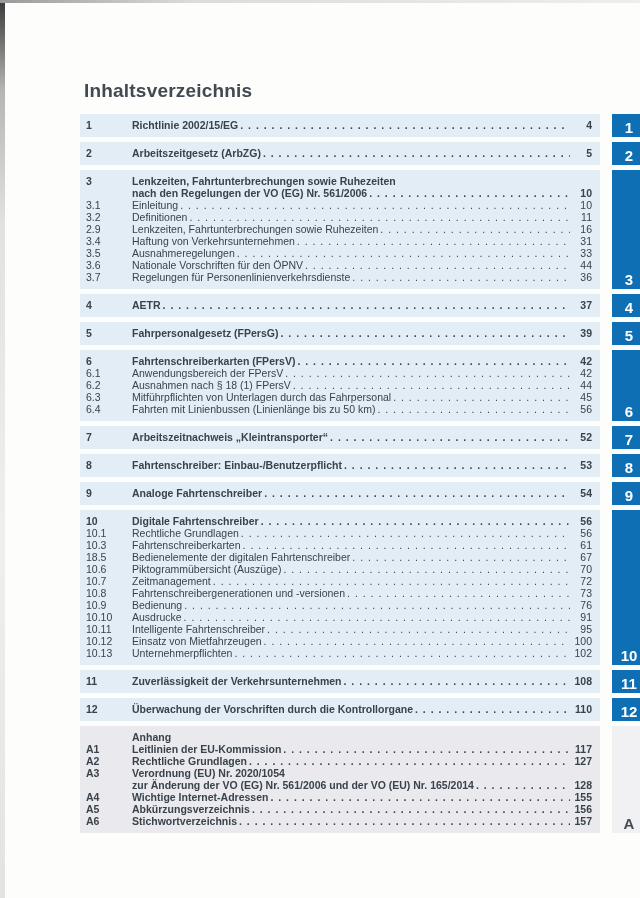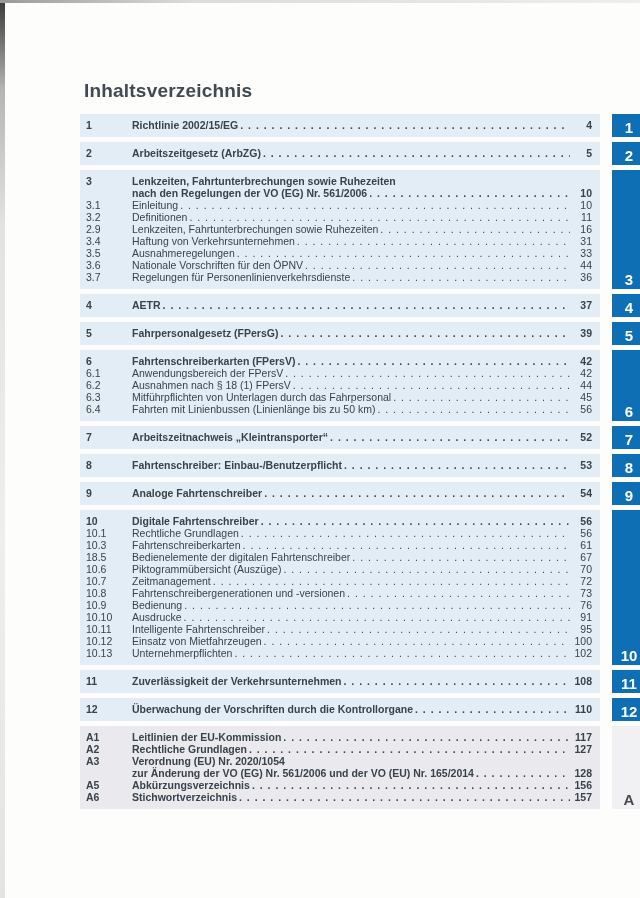--- a/index.html
+++ b/index.html
@@ -344,40 +344,50 @@
             <span class="pg">110</span>
           </div>
         </div>
         <div class="tabcol">
           <div class="tab">12</div>
         </div>
       </div>
       <div class="group">
         <div class="band gray">
           <div class="line bold">
+            <span class="num"></span>
+            <span class="txt">Anhang</span>
+          </div>
+          <div class="line bold">
             <span class="num">A1</span>
             <span class="txt">Leitlinien der EU-Kommission</span>
             <span class="dots"></span>
             <span class="pg">117</span>
           </div>
           <div class="line bold">
             <span class="num">A2</span>
             <span class="txt">Rechtliche Grundlagen</span>
             <span class="dots"></span>
             <span class="pg">127</span>
           </div>
           <div class="line bold">
             <span class="num">A3</span>
             <span class="txt">Verordnung (EU) Nr. 2020/1054</span>
           </div>
           <div class="line bold">
             <span class="num"></span>
             <span class="txt">zur Änderung der VO (EG) Nr. 561/2006 und der VO (EU) Nr. 165/2014</span>
             <span class="dots"></span>
             <span class="pg">128</span>
+          </div>
+          <div class="line bold">
+            <span class="num">A4</span>
+            <span class="txt">Wichtige Internet-Adressen</span>
+            <span class="dots"></span>
+            <span class="pg">155</span>
           </div>
           <div class="line bold">
             <span class="num">A5</span>
             <span class="txt">Abkürzungsverzeichnis</span>
             <span class="dots"></span>
             <span class="pg">156</span>
           </div>
           <div class="line bold">
             <span class="num">A6</span>
             <span class="txt">Stichwortverzeichnis</span>

